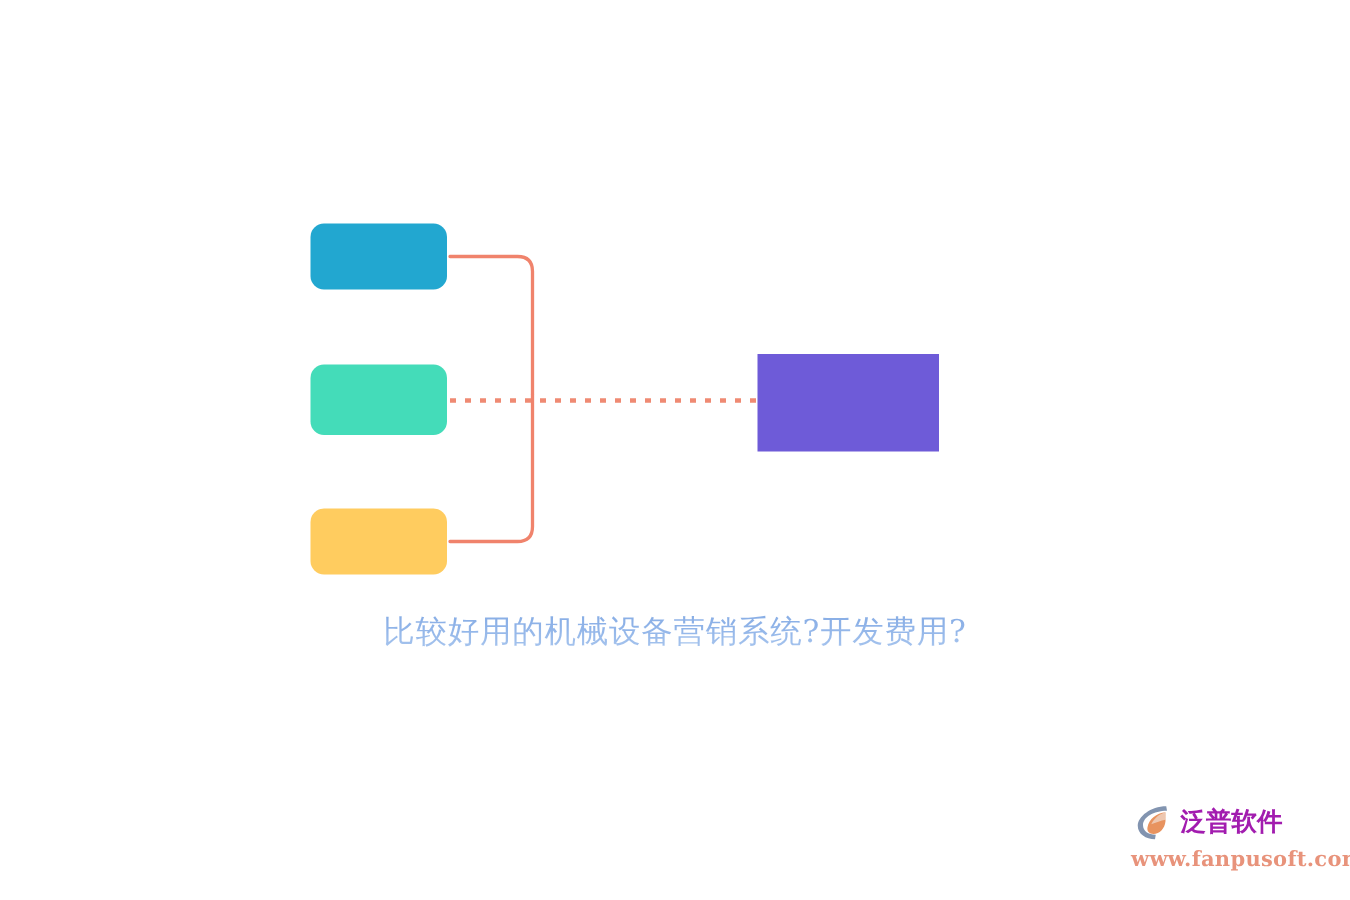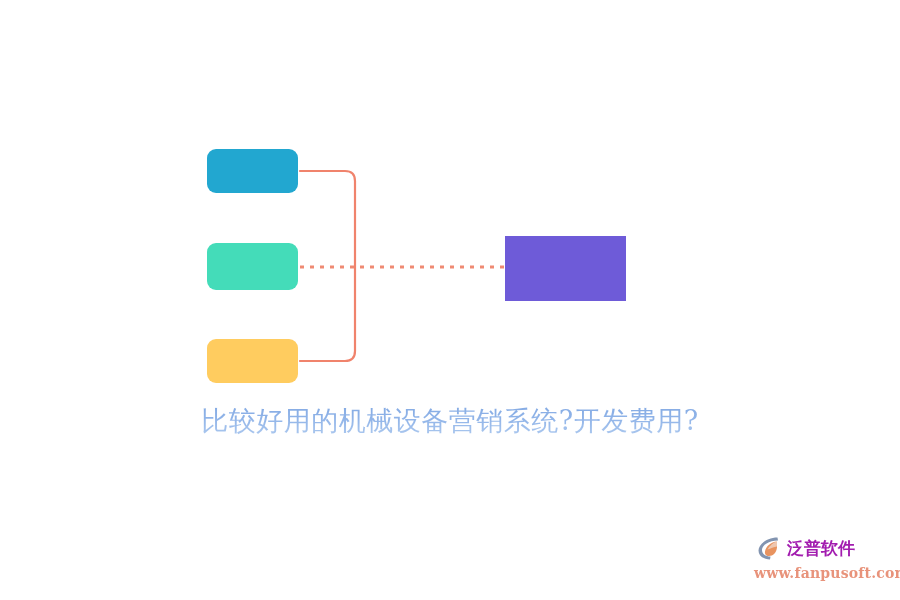--- a/index.html
+++ b/index.html
@@ -50,21 +50,21 @@
   }
 
   
   .headline {
     position: absolute;
     left: 0;
     top: 398px;
     width: 900px;
     text-align: center;
     font-family: "DejaVu Serif", "Liberation Serif", serif;
-    font-size: 27px;
+    font-size: 21px;
     line-height: 46px;
     letter-spacing: 0.5px;
     white-space: nowrap;
     background: linear-gradient(180deg, #7da5e0 0%, #8fb3e8 42%, #b9d2f2 100%);
     -webkit-background-clip: text;
     background-clip: text;
     color: transparent;
     -webkit-text-fill-color: transparent;
   }
 

